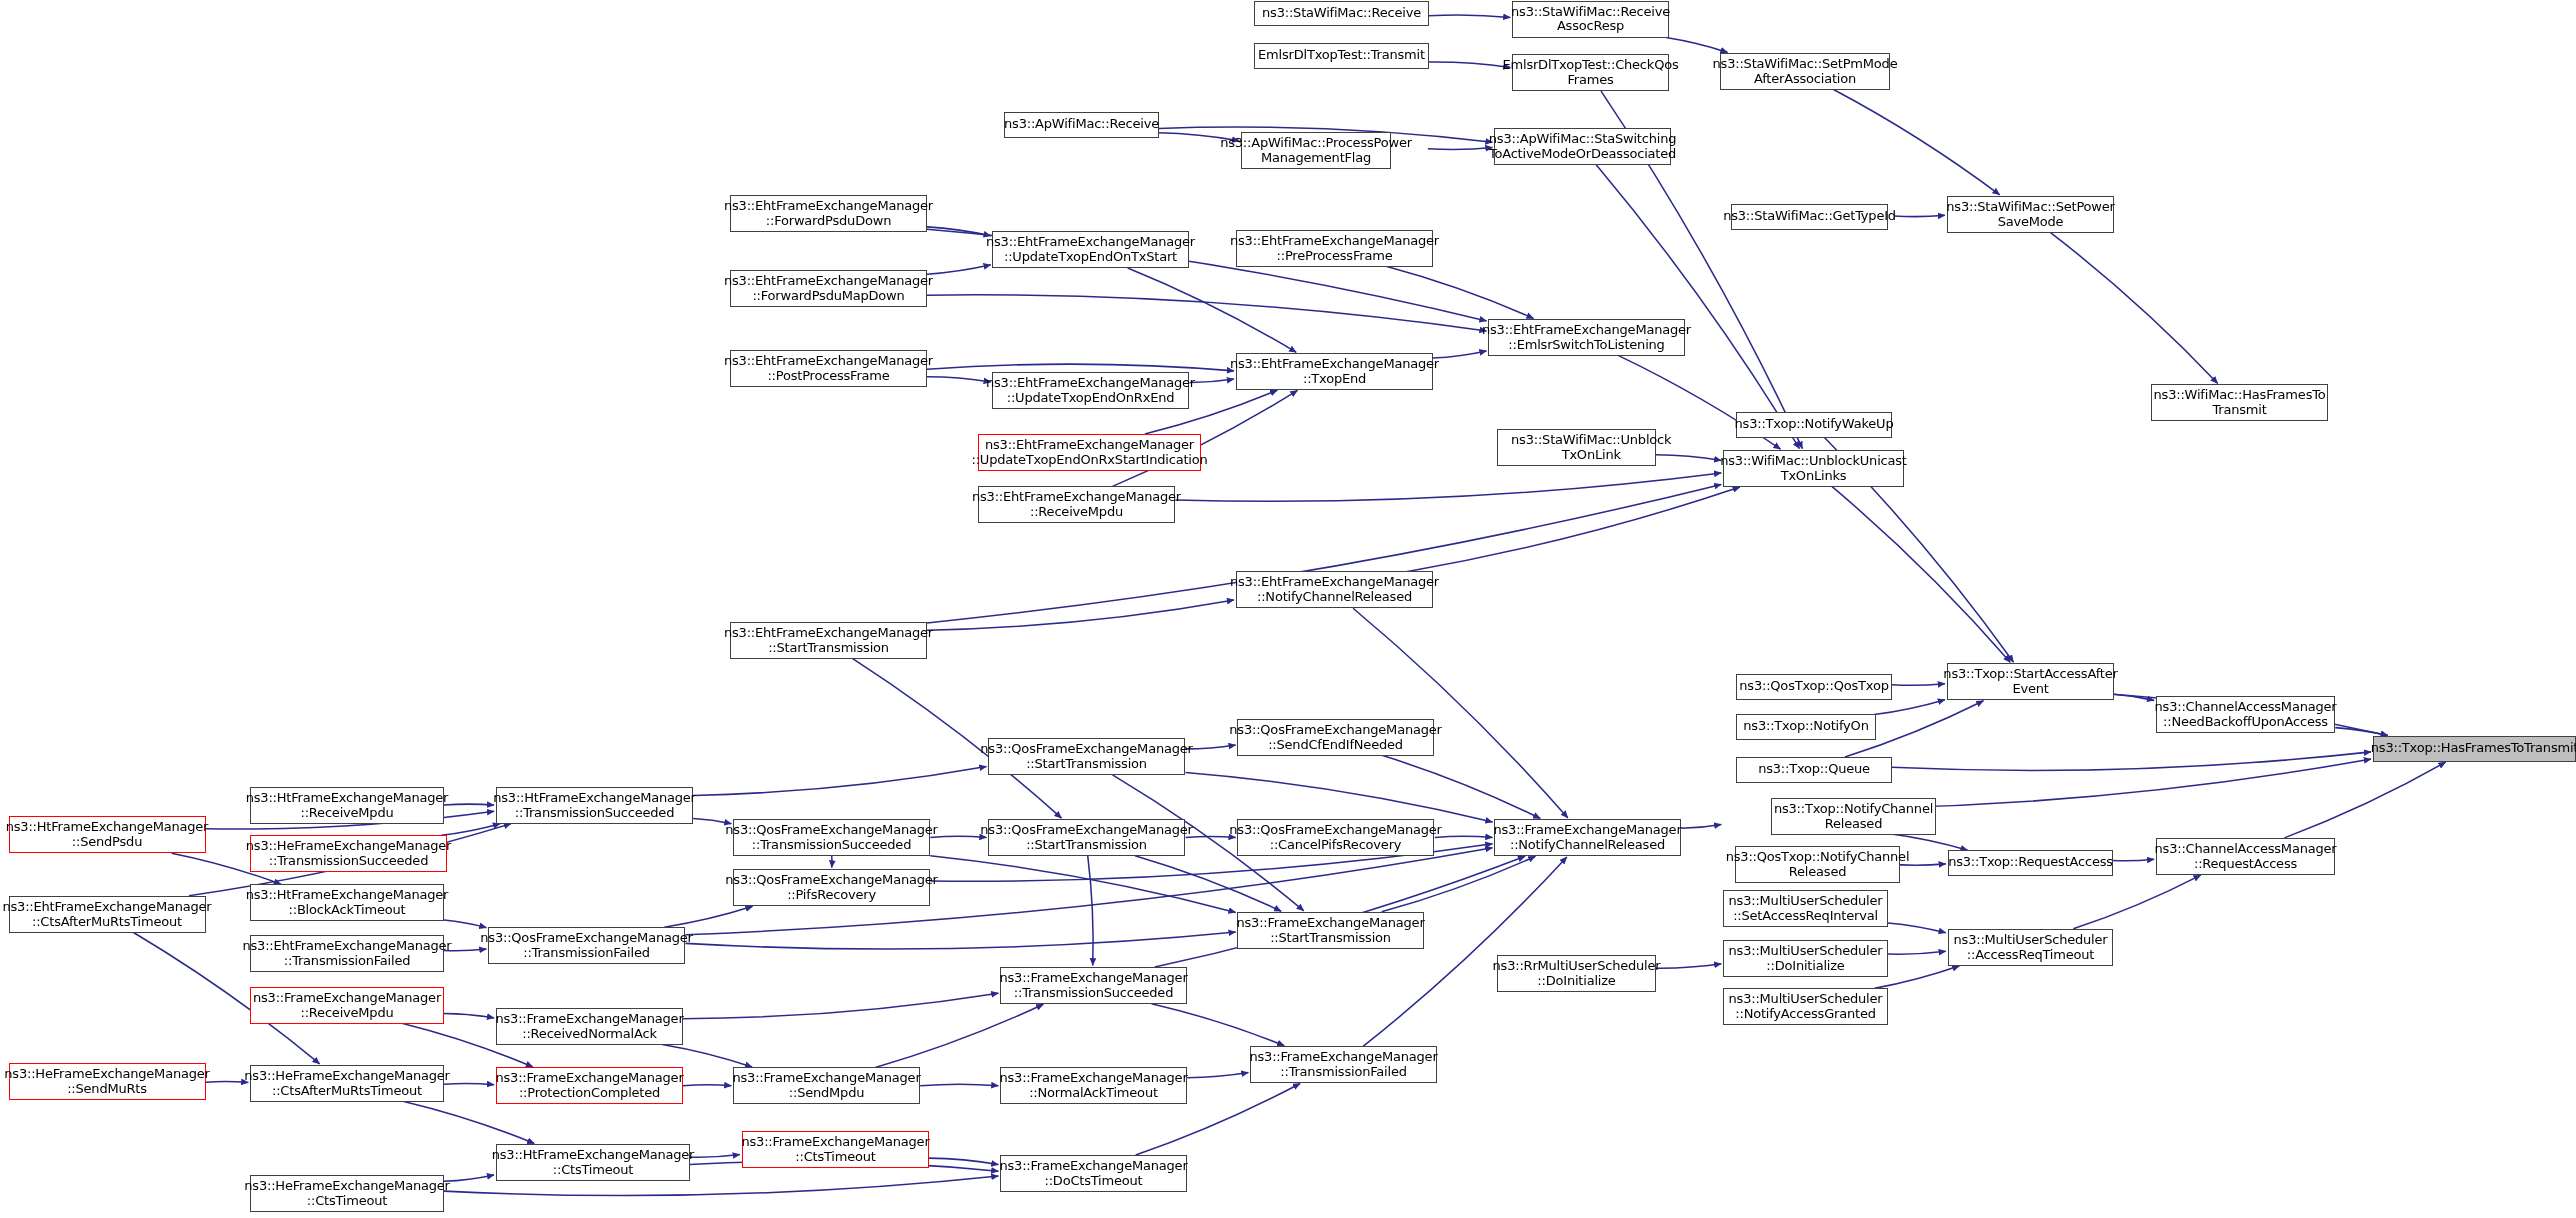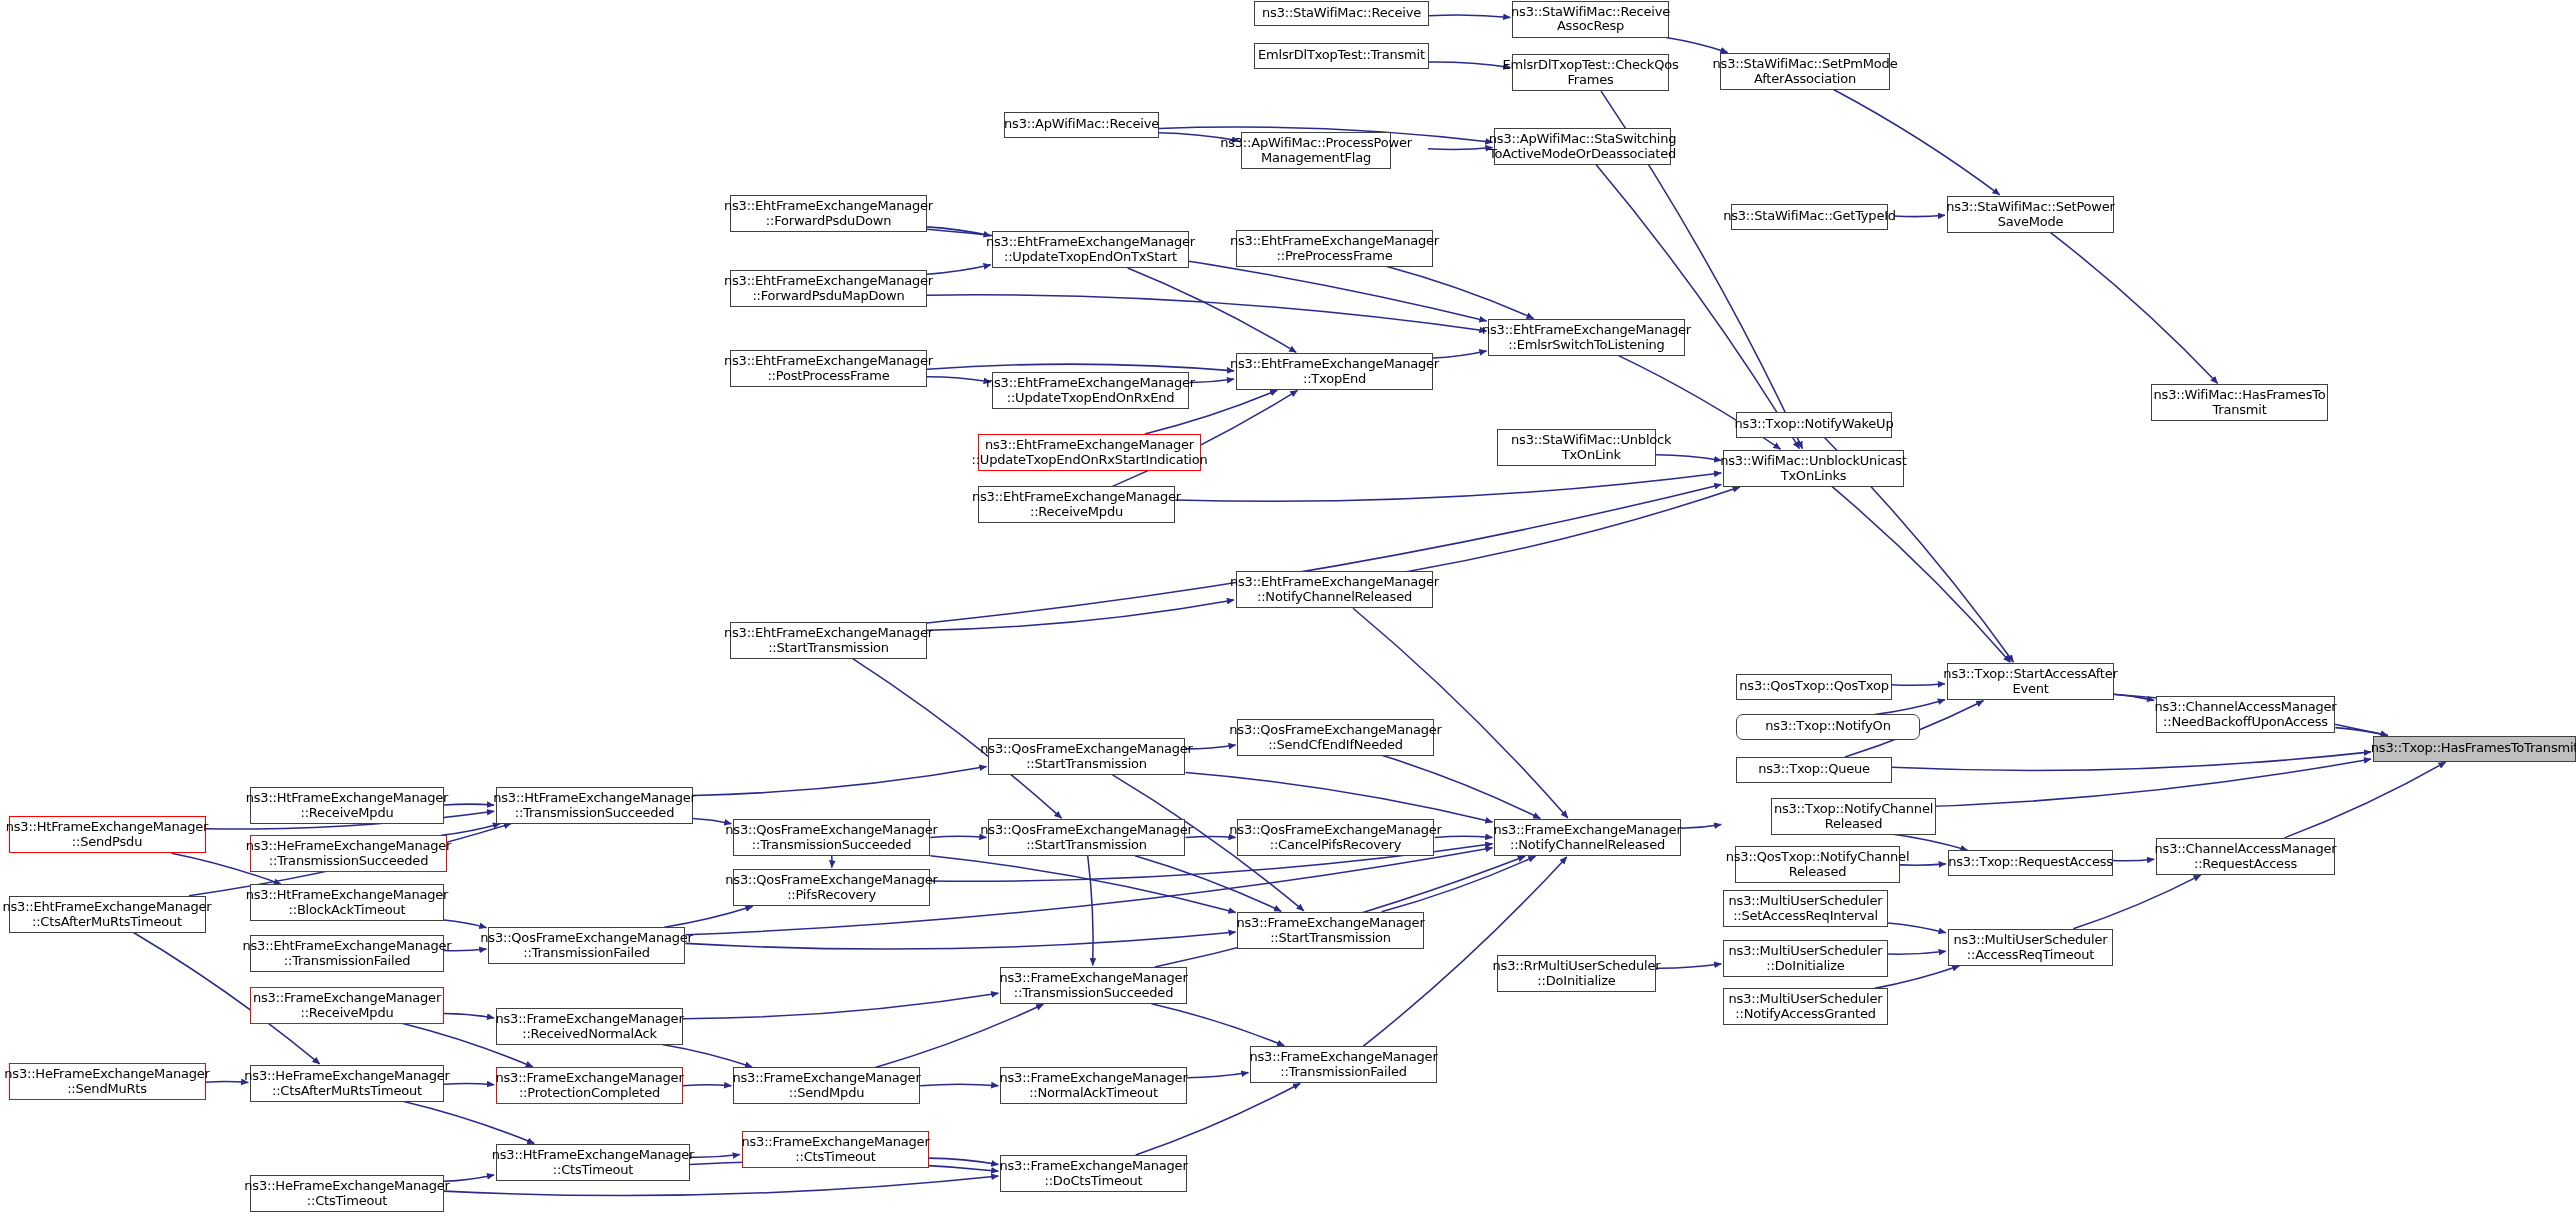--- a/index.html
+++ b/index.html
@@ -238,21 +238,21 @@
         <span>ns3::Txop::HasFramesToTransmit</span>
       </div>
       <div class="node" style="left: 988px; top: 738px; width: 197px; height: 37px;">
         <span>ns3::QosFrameExchangeManager
 ::StartTransmission</span>
       </div>
       <div class="node" style="left: 1237px; top: 719px; width: 197px; height: 37px;">
         <span>ns3::QosFrameExchangeManager
 ::SendCfEndIfNeeded</span>
       </div>
-      <div class="node" style="left: 1736px; top: 714px; width: 184px; height: 25.5px; border-radius: 7px;">
+      <div class="node" style="left: 1736px; top: 714px; width: 140px; height: 25.5px;">
         <span>ns3::Txop::NotifyOn</span>
       </div>
       <div class="node" style="left: 250px; top: 787px; width: 194px; height: 37px;">
         <span>ns3::HtFrameExchangeManager
 ::ReceiveMpdu</span>
       </div>
       <div class="node" style="left: 496px; top: 787px; width: 197px; height: 37px;">
         <span>ns3::HtFrameExchangeManager
 ::TransmissionSucceeded</span>
       </div>

